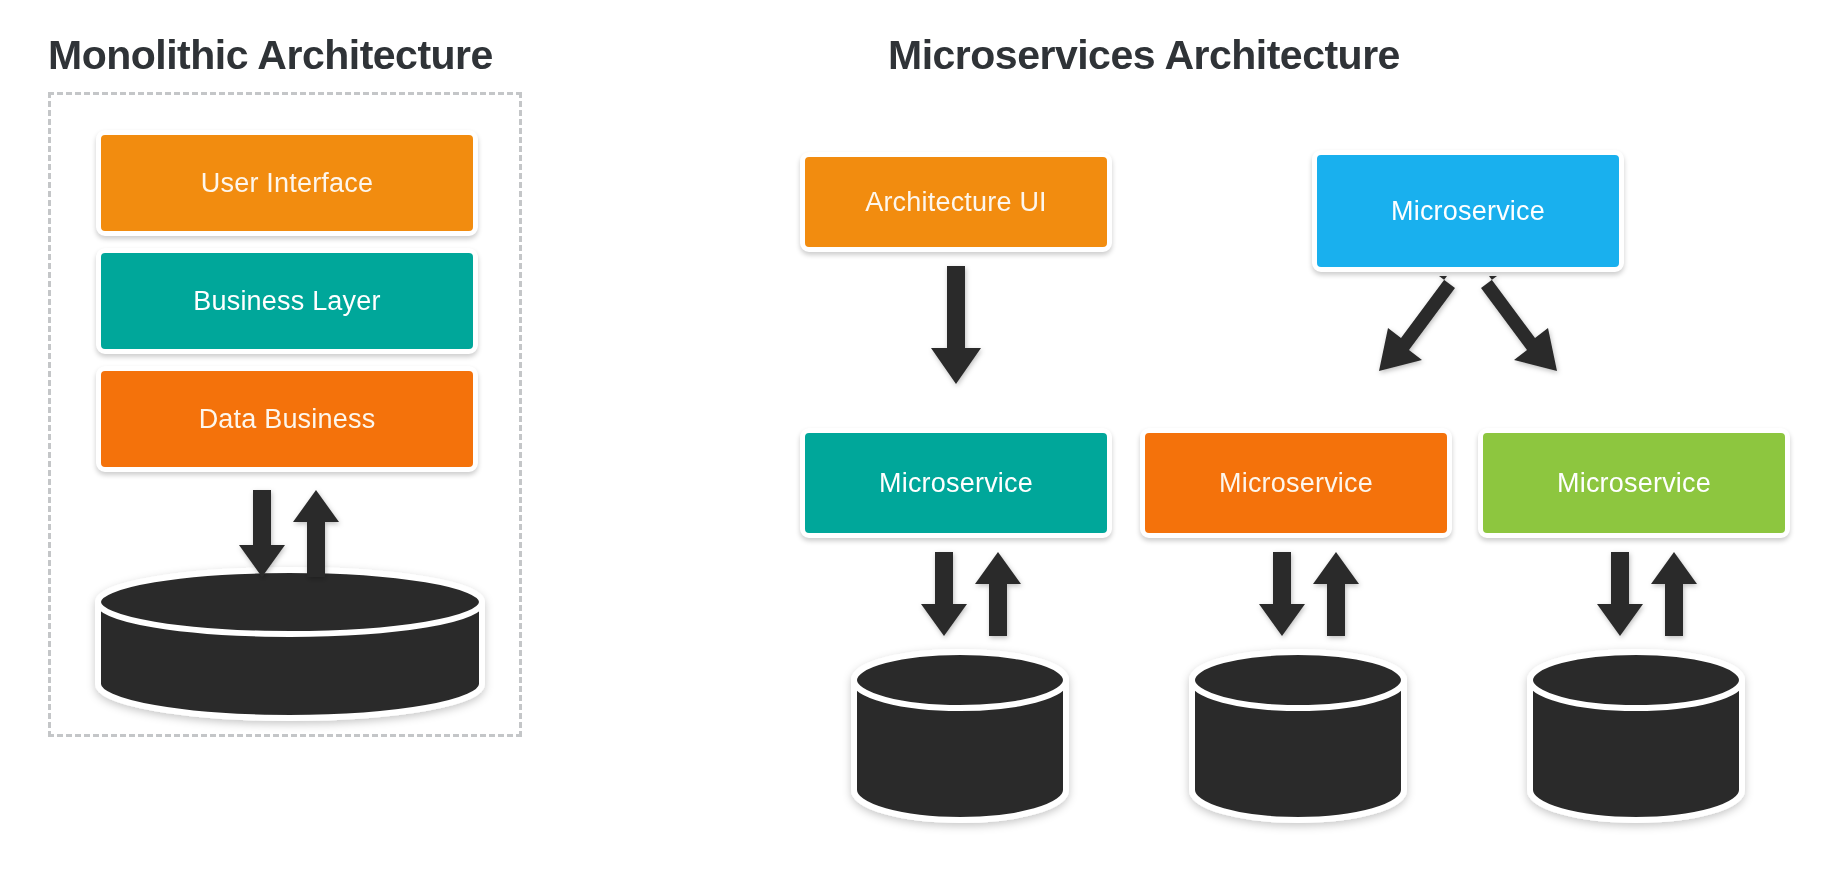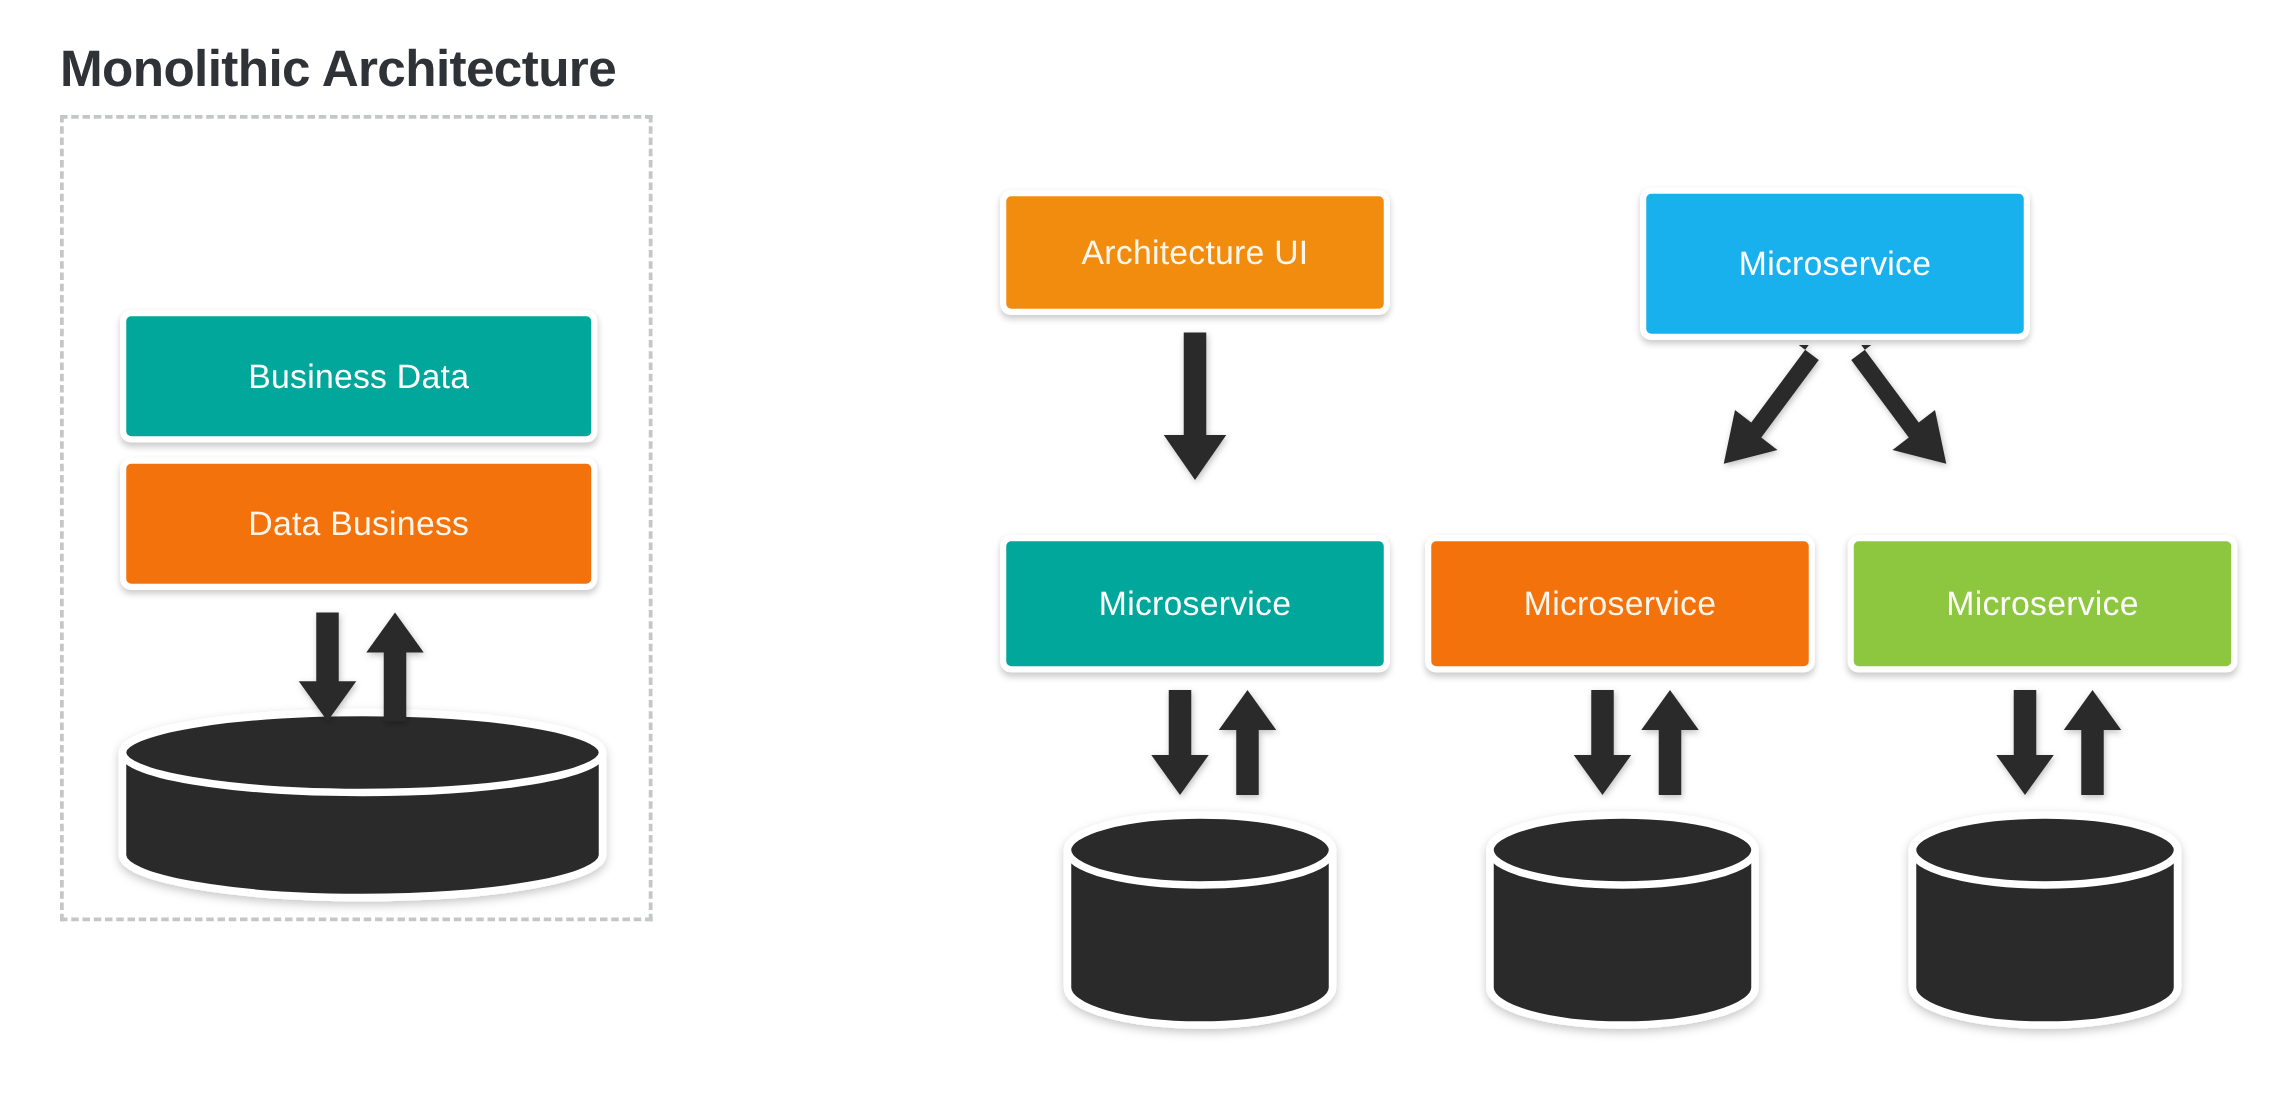--- a/index.html
+++ b/index.html
@@ -83,25 +83,27 @@
   }
   .arrow-layer svg { display: block; }
 </style>
 </head>
 <body>
 
 <div class="stage">
 
   <div class="title" id="title-monolithic">Monolithic Architecture</div>
 
+  <div class="title" id="title-microservices">Microservices Architecture</div>
 
   <div class="dashed-container"></div>
 
-
-  <div class="box white-text" id="box-business-layer" style="left:96px; top:248px; width:382px; height:106px; background:#00A79A;">Business Data</div>
+  <div class="box" id="box-user-interface" style="left:96px; top:130px; width:382px; height:106px; background:#F28C0F;">User Interface</div>
+
+  <div class="box white-text" id="box-business-layer" style="left:96px; top:248px; width:382px; height:106px; background:#00A79A;">Business Layer</div>
 
   <div class="box" id="box-data-interface" style="left:96px; top:366px; width:382px; height:106px; background:#F4720B;">Data Business</div>
 
   <div class="cylinder" style="left:92px; top:568px;">
     <svg width="396" height="152" viewBox="0 0 396 152" aria-hidden="true">
       <defs>
         <filter id="dbshadow1" x="-12%" y="-12%" width="130%" height="140%">
           <feDropShadow dx="0" dy="3" stdDeviation="4" flood-color="#000000" flood-opacity="0.22"></feDropShadow>
         </filter>
       </defs>

